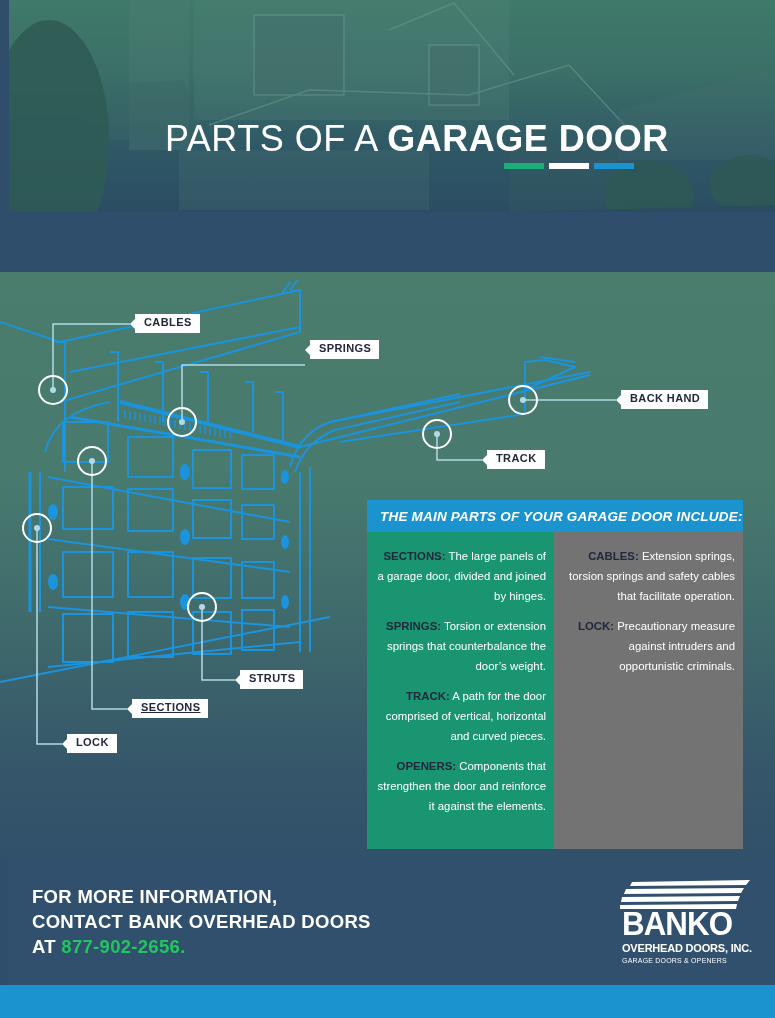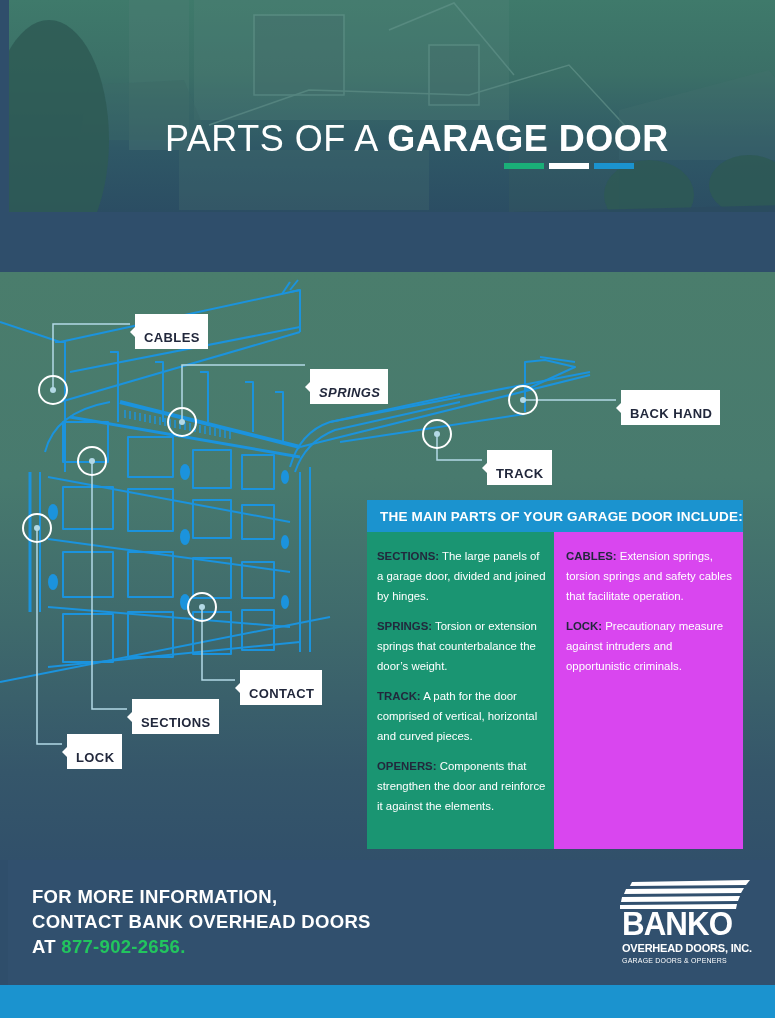--- a/index.html
+++ b/index.html
@@ -27,43 +27,43 @@
     .underline-bars span { display: block; width: 40px; height: 6px; }
 
     
     .diagram {
       position: absolute; left: 0; top: 272px; width: 775px; height: 588px;
       background: linear-gradient(180deg, #4a7d6c 0%, #487a6e 35%, #3f6a6c 60%, #35566a 85%, #31506a 100%);
     }
     .diagram svg { position: absolute; left: 0; top: 0; }
     .callout {
       position: absolute; background: #ffffff; color: #22283c;
-      font-weight: 700; font-size: 13px; letter-spacing: 0.4px;
-      padding: 16px 8px 3px 9px; line-height: 16px; white-space: nowrap;
+      font-weight: 700; font-size: 11px; letter-spacing: 0.4px;
+      padding: 0 8px 3px 9px; line-height: 16px; white-space: nowrap;
     }
     .callout::before {
       content: ""; position: absolute; left: -5px; top: 50%; margin-top: -5px;
       border-top: 5px solid transparent; border-bottom: 5px solid transparent;
       border-right: 5px solid #ffffff;
     }
 
     
     .panel {
       position: absolute; left: 367px; top: 500px; width: 376px; height: 349px;
       background: #1a9a74;
     }
     .panel-head {
       height: 32px; background: #1b93cf; color: #ffffff;
       font-size: 13.5px; font-weight: 700; letter-spacing: 0.2px;
-      display: flex; align-items: center; padding-left: 13px; white-space: nowrap;
+      display: flex; align-items: center; padding-left: 13px; white-space: nowrap; font-style: italic;
     }
     .panel-cols { display: flex; height: 317px; }
-    .panel-col { padding: 14px 8px 0 10px; }
+    .panel-col { padding: 14px 8px 0 10px; text-align: right; }
     .panel-col.left { width: 187px; background: #1a9572; }
-    .panel-col.right { width: 189px; background: #d946ef; padding-left: 12px; }
+    .panel-col.right { width: 189px; background: #737373; padding-left: 12px; }
     .entry { font-size: 11.4px; line-height: 20px; color: #ffffff; margin-bottom: 10px; }
     .entry .term { color: #22283c; font-weight: 700; }
 
     
     .footer {
       position: absolute; left: 8px; top: 860px; width: 775px; height: 125px;
       background: #31506e;
     }
     .cta {
       position: absolute; left: 24px; top: 24px; color: #ffffff;
@@ -257,25 +257,25 @@
         <circle cx="182" cy="150" r="3"></circle>
       <circle cx="523" cy="128" r="3"></circle>
         <circle cx="437" cy="162" r="3"></circle>
       <circle cx="202" cy="335" r="3"></circle>
         <circle cx="92" cy="189" r="3"></circle>
       <circle cx="37" cy="256" r="3"></circle>
     </g>
   </svg>
 
   <div class="callout" style="left:135px; top:42px;">CABLES</div>
-  <div class="callout" style="left:310px; top:97px;font-style:italic;">SPRINGS</div>
+  <div class="callout" style="left:310px; top:68px;">SPRINGS</div>
   <div class="callout" style="left:621px; top:118px;">BACK HAND</div>
   <div class="callout" style="left:487px; top:178px;">TRACK</div>
-  <div class="callout" style="left:240px; top:398px;">CONTACT</div>
-  <div class="callout" style="left:132px; top:427px;">SECTIONS</div>
+  <div class="callout" style="left:240px; top:398px;">STRUTS</div>
+  <div class="callout" style="left:132px; top:427px;text-decoration:underline;">SECTIONS</div>
   <div class="callout" style="left:67px; top:462px;">LOCK</div>
 </div>
 
 <div class="panel">
   <div class="panel-head">THE MAIN PARTS OF YOUR GARAGE DOOR INCLUDE:</div>
   <div class="panel-cols">
     <div class="panel-col left">
       <p class="entry"><span class="term">SECTIONS:</span><span> The large panels of a garage door, divided and joined by hinges.</span></p>
       <p class="entry"><span class="term">SPRINGS:</span><span> Torsion or extension springs that counterbalance the door’s weight.</span></p>
       <p class="entry"><span class="term">TRACK:</span><span> A path for the door comprised of vertical, horizontal and curved pieces.</span></p>

